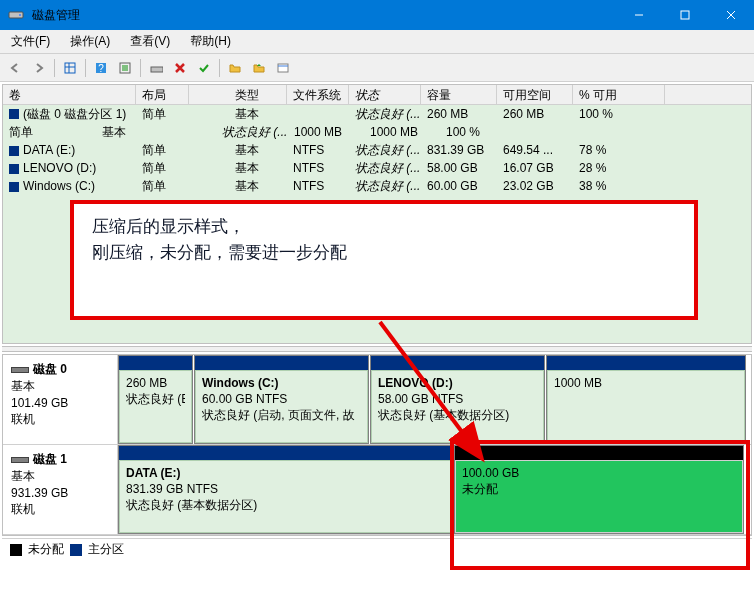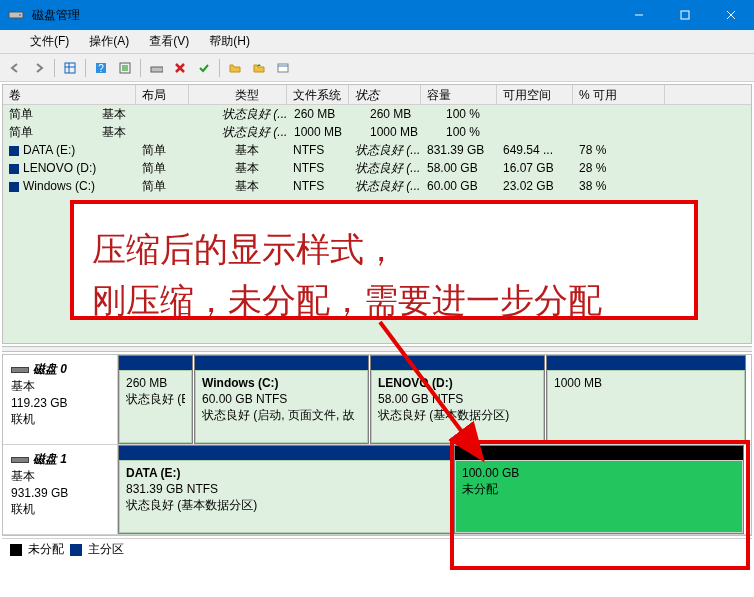--- a/index.html
+++ b/index.html
@@ -4,21 +4,21 @@
   <style>
     * { margin: 0; padding: 0; box-sizing: border-box; font-family: "Microsoft YaHei", "SimSun", sans-serif; }
     body { width: 754px; height: 597px; background: #fff; overflow: hidden; }
     
     .titlebar { height: 30px; background: #0078d7; color: #000000; display: flex; align-items: center; padding-left: 8px; }
     .titlebar .app-icon { width: 16px; height: 16px; margin-right: 8px; display: flex; align-items: center; justify-content: center; }
     .titlebar .title { font-size: 12px; flex: 1; }
     .titlebar .win-btns { display: flex; height: 100%; }
     .titlebar .win-btn { width: 46px; display: flex; align-items: center; justify-content: center; font-size: 10px; }
     
-    .menubar { height: 24px; background: #f0f0f0; display: flex; align-items: center; padding-left: 20px; border-bottom: 1px solid #d0d0d0; font-size: 12px; }
+    .menubar { height: 24px; background: #f0f0f0; display: flex; align-items: center; padding-left: 1px; border-bottom: 1px solid #d0d0d0; font-size: 12px; }
     .menubar .menu-item { padding: 3px 10px; cursor: default; }
     
     .toolbar { height: 28px; background: #f0f0f0; display: flex; align-items: center; padding: 0 4px; gap: 2px; border-bottom: 1px solid #d0d0d0; }
     .toolbar .tb-btn { width: 22px; height: 22px; display: flex; align-items: center; justify-content: center; border: 1px solid transparent; }
     .toolbar .tb-sep { width: 1px; height: 18px; background: #c0c0c0; margin: 0 2px; }
     
     .volume-list { border: 1px solid #c0c0c0; background: #fff; margin: 2px; }
     .volume-header { display: flex; background: #f0f0f0; border-bottom: 1px solid #d0d0d0; font-size: 12px; height: 20px; }
     .volume-header .col { padding: 2px 6px; border-right: 1px solid #d0d0d0; overflow: hidden; white-space: nowrap; }
     .volume-body { background: #e0f0e0; }
@@ -28,29 +28,29 @@
     .col-layout { width: 53px; }
     .col-type { width: 58px; margin-left: 40px; }
     .col-fs { width: 62px; }
     .col-status { width: 72px; font-style: italic; }
     .col-cap { width: 76px; }
     .col-free { width: 76px; }
     .col-pct { width: 92px; }
     .vol-icon { display: inline-block; width: 10px; height: 10px; background: #003080; margin-right: 4px; vertical-align: middle; }
     
     .annot-box { position: absolute; border: 4px solid #e60000; background: #fff; z-index: 10; }
-    .annot-text { color: #b91c1c; font-size: 34px; line-height: 1.5; padding: 20px 18px; white-space: nowrap; font-family: "Microsoft YaHei", sans-serif; }
+    .annot-text { color: #0f172a; font-size: 17px; line-height: 1.5; padding: 10px 18px; white-space: nowrap; font-family: "Microsoft YaHei", sans-serif; }
     
     .splitter { height: 6px; background: #f0f0f0; border-top: 1px solid #c0c0c0; border-bottom: 1px solid #c0c0c0; cursor: ns-resize; margin: 0 2px; }
     
     .disk-panel { border: 1px solid #c0c0c0; margin: 2px; background: #fff; }
     .disk-row { display: flex; border-bottom: 1px solid #d0d0d0; min-height: 90px; }
     .disk-info { width: 115px; padding: 6px 8px; font-size: 12px; border-right: 1px solid #d0d0d0; }
     .disk-info .disk-icon { display: inline-block; width: 18px; height: 6px; background: #808080; border: 1px solid #404040; margin-right: 4px; vertical-align: middle; }
-    .disk-info .disk-name { font-weight: bold; font-style: italic; }
+    .disk-info .disk-name { font-weight: bold; }
     .disk-info div { line-height: 1.4; }
     .disk-parts { flex: 1; display: flex; gap: 1px; padding: 0; overflow: hidden; }
     .disk-parts .header-stripe { height: 14px; background: #003080; }
     .part { border: 1px solid #808080; margin: 0; display: flex; flex-direction: column; font-size: 12px; overflow: hidden; }
     .part .part-body { background: #e0f0e0; flex: 1; padding: 4px 6px; border: 1px solid #b0d0b0; }
     .part.unalloc .part-body { background: #22c55e; border: 1px solid #d0d0d0; }
     .part.unalloc .header-stripe { background: #000; }
     .part .part-title { font-weight: bold; }
     .part div { line-height: 1.35; white-space: nowrap; overflow: hidden; }
     
@@ -175,20 +175,21 @@
     <div class="col col-layout">布局</div>
     <div class="col col-type">类型</div>
     <div class="col col-fs">文件系统</div>
     <div class="col col-status">状态</div>
     <div class="col col-cap">容量</div>
     <div class="col col-free">可用空间</div>
     <div class="col col-pct">% 可用</div>
   </div>
   <div class="volume-body" id="volume-body" style="height: 238px;">
   <div class="volume-row">
+        <div class="cell col-vol"><span class="vol-icon"></span>(磁盘 0 磁盘分区 1)</div>
         <div class="cell col-layout">简单</div>
         <div class="cell col-type">基本</div>
         <div class="cell col-fs"></div>
         <div class="cell col-status">状态良好 (...</div>
         <div class="cell col-cap">260 MB</div>
         <div class="cell col-free">260 MB</div>
         <div class="cell col-pct">100 %</div>
       </div>
       <div class="volume-row">
         <div class="cell col-layout">简单</div>
@@ -249,21 +250,21 @@
 </svg>
 
 <div class="splitter"></div>
 
 <div class="disk-panel">
 
   <div class="disk-row">
     <div class="disk-info">
       <div><span class="disk-icon"></span><span class="disk-name">磁盘 0</span></div>
       <div>基本</div>
-      <div>119.23 GB</div>
+      <div>101.49 GB</div>
       <div>联机</div>
     </div>
     <div class="disk-parts">
       <div class="part" style="width:75px;">
         <div class="header-stripe"></div>
         <div class="part-body">
           <div class="part-title"></div>
           <div>260 MB</div>
           <div>状态良好 (EF</div>
         </div>

